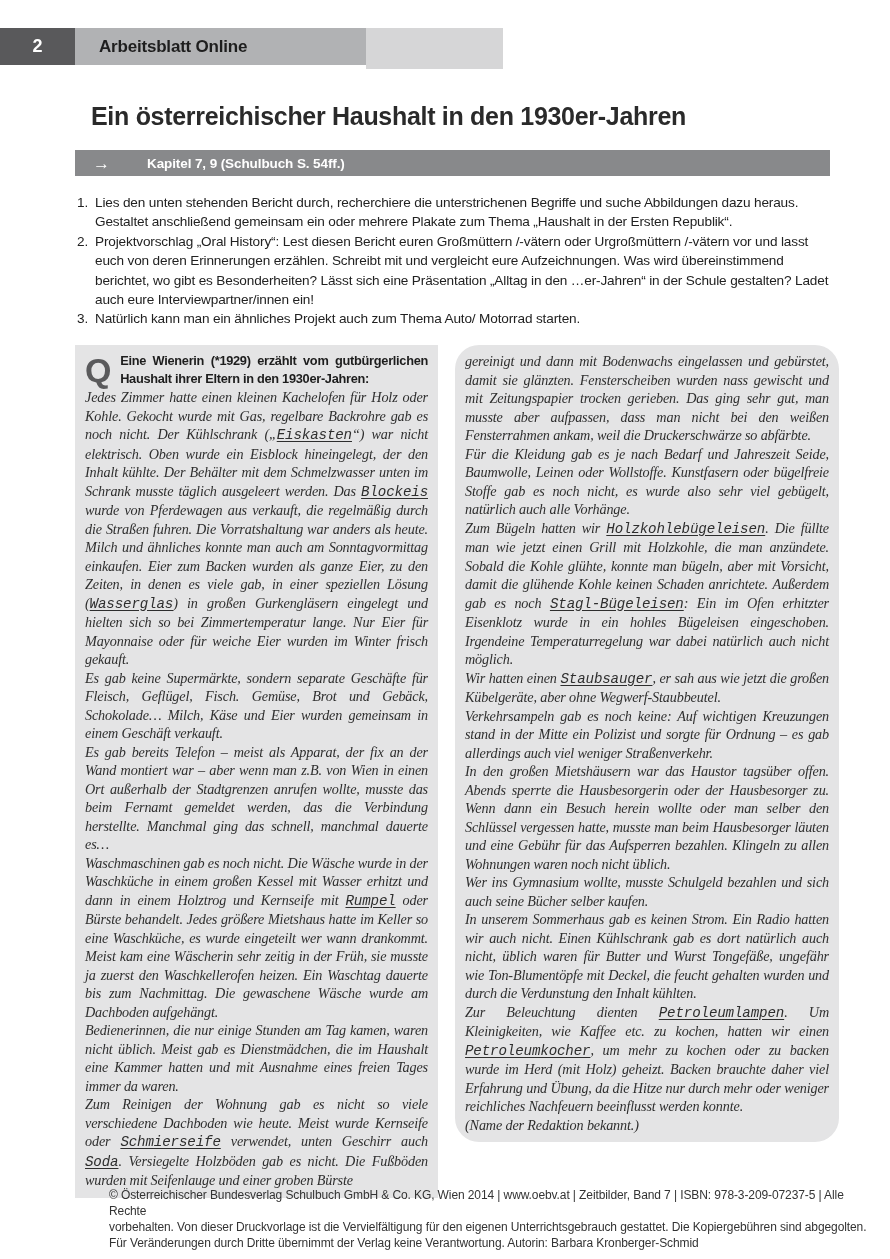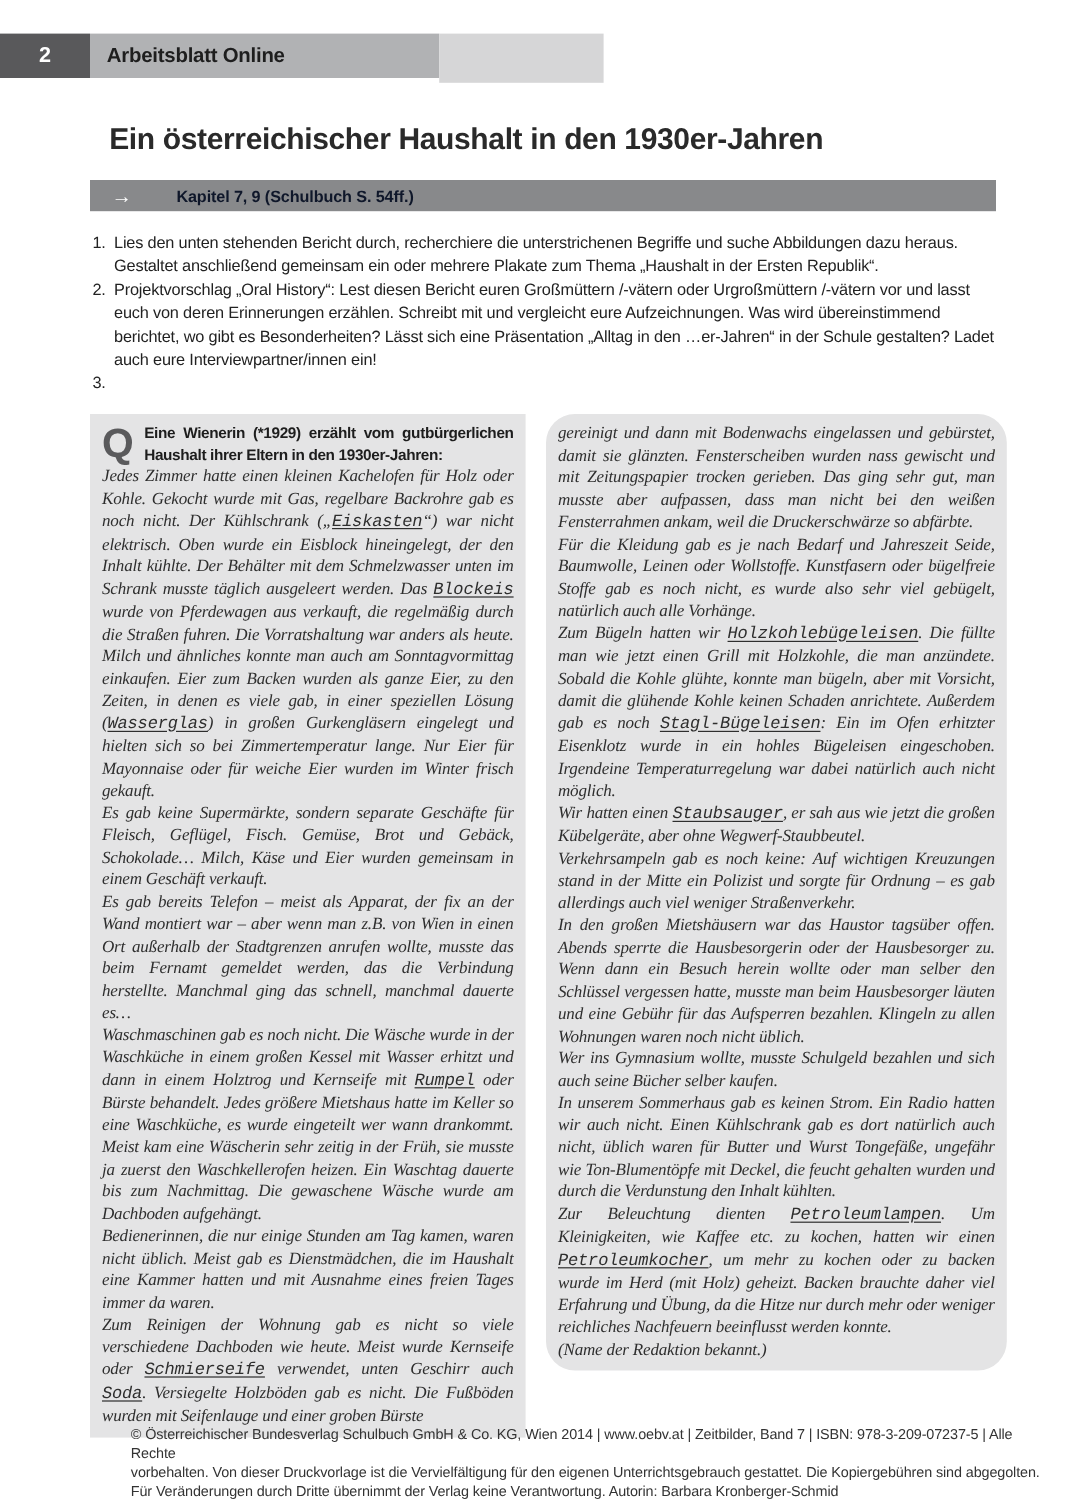--- a/index.html
+++ b/index.html
@@ -6,36 +6,36 @@
   .page{
     position:relative;width:890px;height:1259px;background:#ffffff;overflow:hidden;
     font-family:"Liberation Sans",sans-serif;color:#232323;
   }
   .band-num{
     position:absolute;top:28px;left:0;width:75px;height:37px;background:#59595b;
     color:#ffffff;font-weight:bold;font-size:18px;display:flex;align-items:center;justify-content:center;
   }
   .band-label{
     position:absolute;top:28px;left:75px;width:291px;height:37px;background:#b1b2b4;
-    color:#1e1e1e;font-weight:bold;font-size:17px;display:flex;align-items:center;padding-left:14px;box-sizing:border-box;
+    color:#1e1e1e;font-weight:bold;font-size:17px;display:flex;align-items:center;padding-left:24px;box-sizing:border-box;
     letter-spacing:-0.2px;
   }
   .band-tail{position:absolute;top:28px;left:366px;width:137px;height:41px;background:#d6d6d7;}
   
   .title{
     position:absolute;top:86px;left:75px;width:780px;margin:16px;
     font-size:25px;font-weight:bold;color:#2a2a2a;letter-spacing:-0.3px;
   }
   
   .chapter-bar{
     position:absolute;top:150px;left:75px;width:755px;height:26px;background:#88898b;
     display:flex;align-items:center;box-sizing:border-box;
   }
   .chapter-arrow{color:#ffffff;font-size:17px;font-weight:bold;margin-left:18px;line-height:1;}
-  .chapter-label{color:#0f172a;font-size:13.5px;font-weight:bold;margin-left:37px;letter-spacing:-0.1px;}
+  .chapter-label{color:#ffffff;font-size:13.5px;font-weight:bold;margin-left:37px;letter-spacing:-0.1px;}
   
   .tasks{position:absolute;top:193px;left:75px;width:762px;font-size:13.6px;line-height:19.4px;color:#222222;letter-spacing:-0.15px;}
   .task{position:relative;padding-left:20px;}
   .task-num{position:absolute;left:2px;top:0;}
   
   .src-col{
     position:absolute;top:345px;background:#e4e4e5;box-sizing:border-box;
     font-family:"Liberation Serif",serif;font-style:italic;color:#2e2e2e;
     font-size:14.2px;line-height:18.5px;text-align:justify;letter-spacing:-0.15px;
     padding:7px 10px 8px 10px;
@@ -69,21 +69,21 @@
   <h1 class="title">Ein österreichischer Haushalt in den 1930er-Jahren</h1>
 
   <div class="chapter-bar">
     <span class="chapter-arrow">→</span>
     <span class="chapter-label">Kapitel 7, 9 (Schulbuch S. 54ff.)</span>
   </div>
 
   <div class="tasks">
       <div class="task"><span class="task-num">1.</span><span class="task-text">Lies den unten stehenden Bericht durch, recherchiere die unterstrichenen Begriffe und suche Abbildungen dazu heraus. Gestaltet anschließend gemeinsam ein oder mehrere Plakate zum Thema „Haushalt in der Ersten Republik“.</span></div>
       <div class="task"><span class="task-num">2.</span><span class="task-text">Projektvorschlag „Oral History“: Lest diesen Bericht euren Großmüttern /-vätern oder Urgroßmüttern /-vätern vor und lasst euch von deren Erinnerungen erzählen. Schreibt mit und vergleicht eure Aufzeichnungen. Was wird übereinstimmend berichtet, wo gibt es Besonderheiten? Lässt sich eine Präsentation „Alltag in den …er-Jahren“ in der Schule gestalten? Ladet auch eure Interviewpartner/innen ein!</span></div>
-      <div class="task"><span class="task-num">3.</span></div>
+      <div class="task"><span class="task-num">3.</span><span class="task-text">Natürlich kann man ein ähnliches Projekt auch zum Thema Auto/ Motorrad starten.</span></div>
     </div>
 
   <div class="src-col src-left">
     <div class="intro">
       <span class="qmark">Q</span>
       <span>Eine Wienerin (*1929) erzählt vom gutbürgerlichen Haushalt ihrer Eltern in den 1930er-Jahren:</span>
     </div>
     <div>
         <p><span>Jedes Zimmer hatte einen kleinen Kachelofen für Holz oder Kohle. Gekocht wurde mit Gas, regelbare Backrohre gab es noch nicht. Der Kühlschrank („</span><span class="uterm">Eiskasten</span><span>“) war nicht elektrisch. Oben wurde ein Eisblock hineingelegt, der den Inhalt kühlte. Der Behälter mit dem Schmelzwasser unten im Schrank musste täglich ausgeleert werden. Das </span><span class="uterm">Blockeis</span><span> wurde von Pferdewagen aus verkauft, die regelmäßig durch die Straßen fuhren. Die Vorratshaltung war anders als heute. Milch und ähnliches konnte man auch am Sonntagvormittag einkaufen. Eier zum Backen wurden als ganze Eier, zu den Zeiten, in denen es viele gab, in einer speziellen Lösung (</span><span class="uterm">Wasserglas</span><span>) in großen Gurkengläsern eingelegt und hielten sich so bei Zimmertemperatur lange. Nur Eier für Mayonnaise oder für weiche Eier wurden im Winter frisch gekauft.</span></p>
         <p><span>Es gab keine Supermärkte, sondern separate Geschäfte für Fleisch, Geflügel, Fisch. Gemüse, Brot und Gebäck, Schokolade… Milch, Käse und Eier wurden gemeinsam in einem Geschäft verkauft.</span></p>

